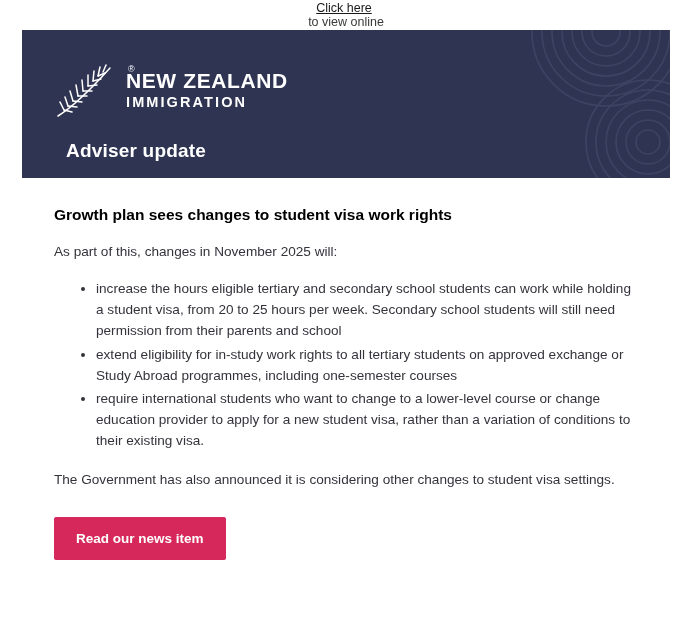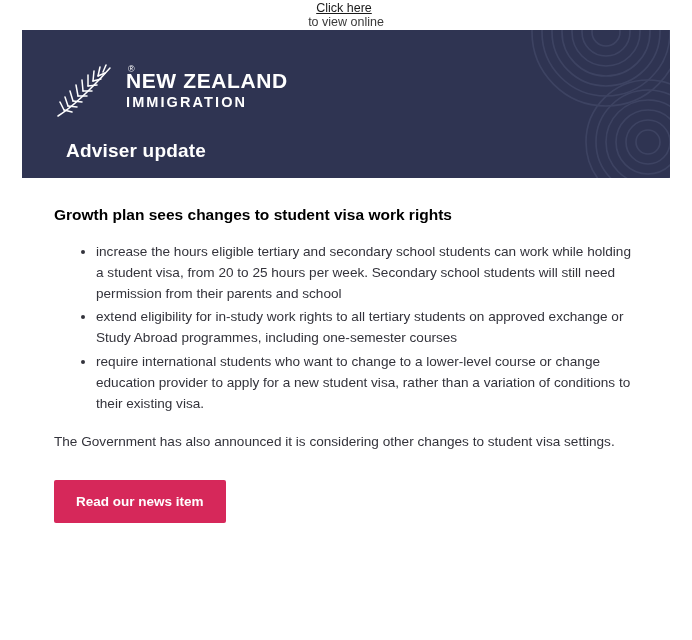--- a/index.html
+++ b/index.html
@@ -196,20 +196,21 @@
         <div class="brand-line1">NEW ZEALAND</div>
         <div class="brand-line2">IMMIGRATION</div>
       </div>
     </div>
 
     <div class="hero-subtitle">Adviser update</div>
   </div>
 
   <div class="body">
     <h1 class="headline">Growth plan sees changes to student visa work rights</h1>
+    <p class="para">As part of this, changes in November 2025 will:</p>
     <ul class="bullets">
       <li>increase the hours eligible tertiary and secondary school students can work while holding a student visa, from 20 to 25 hours per week. Secondary school students will still need permission from their parents and school</li>
       <li>extend eligibility for in-study work rights to all tertiary students on approved exchange or Study Abroad programmes, including one-semester courses</li>
       <li>require international students who want to change to a lower-level course or change education provider to apply for a new student visa, rather than a variation of conditions to their existing visa.</li>
     </ul>
     <p class="para">The Government has also announced it is considering other changes to student visa settings.</p>
     <div class="cta-wrap">
       <button class="cta">Read our news item</button>
     </div>
   </div>

